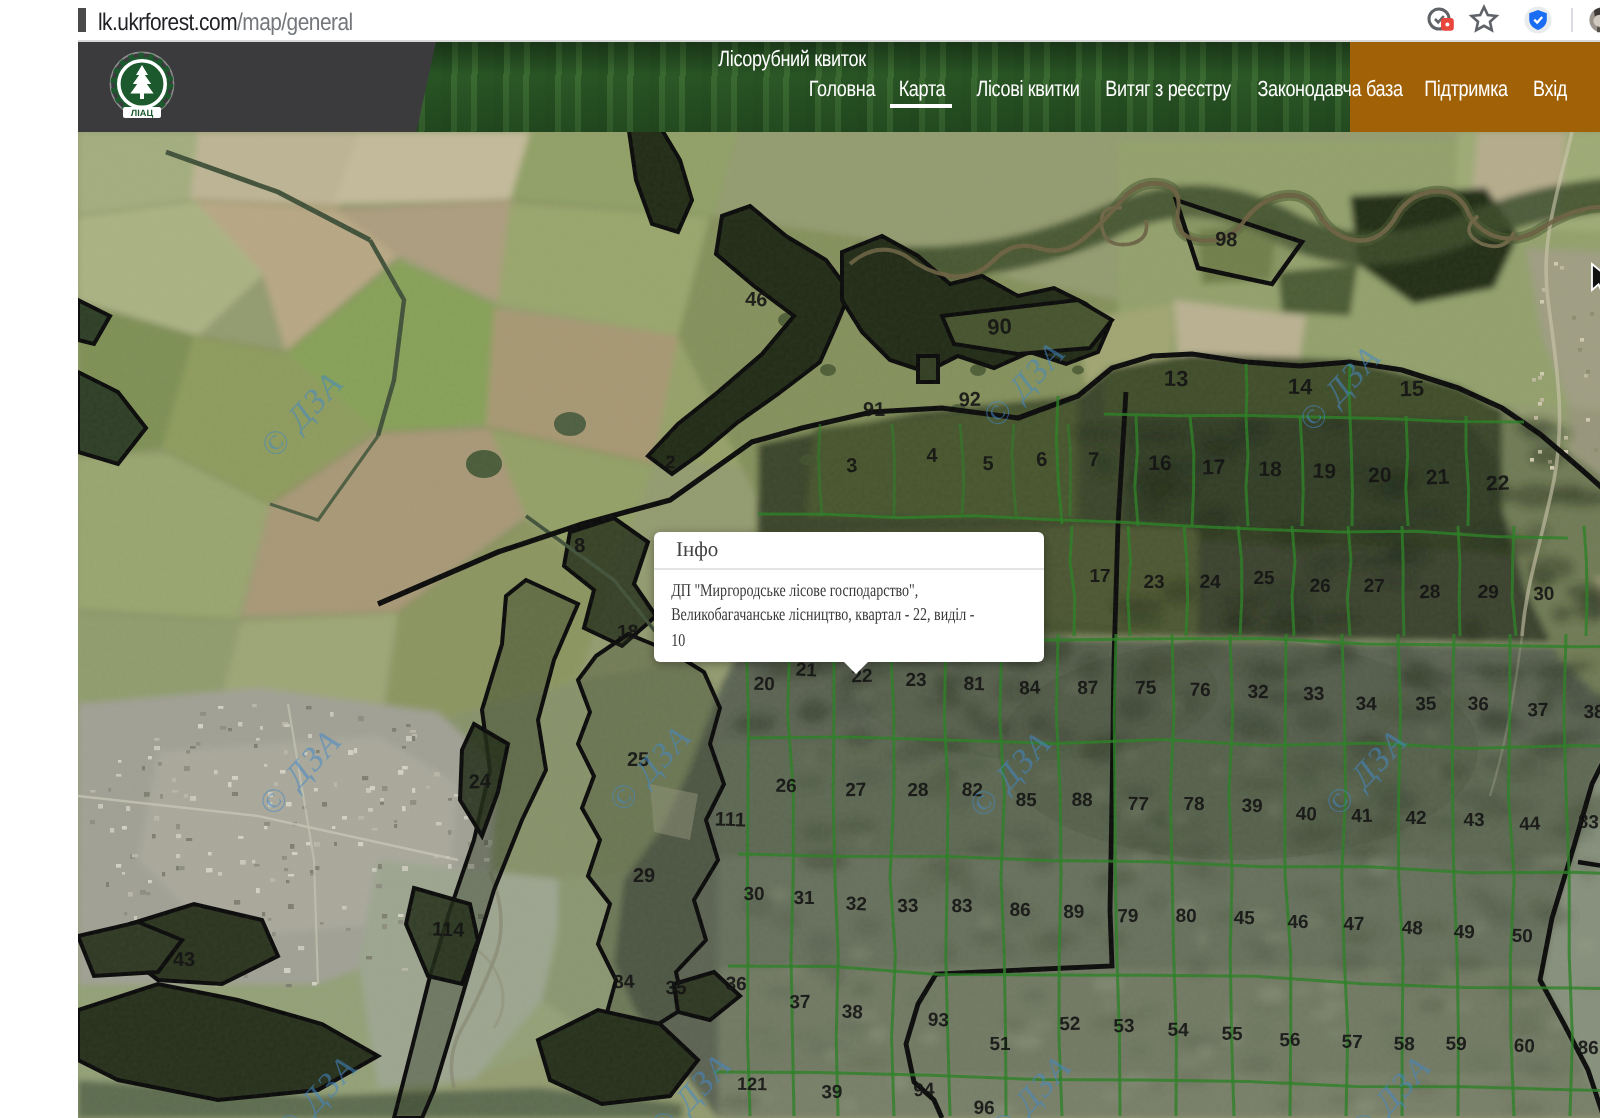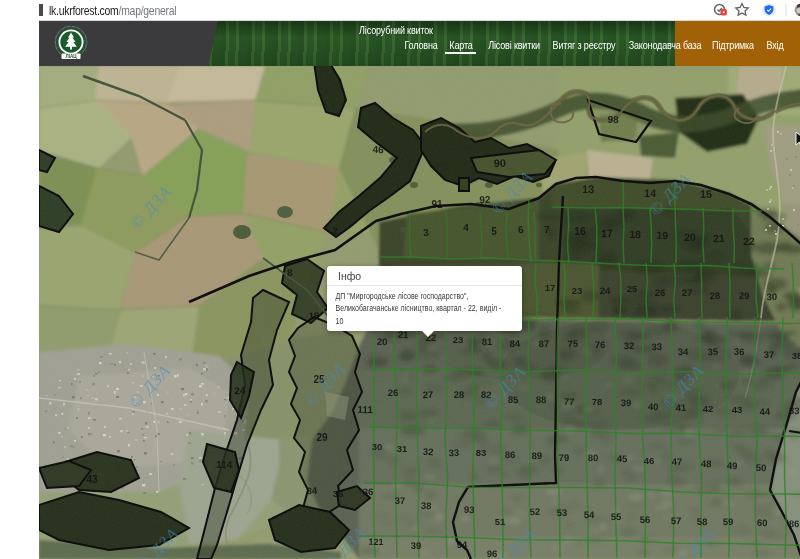--- a/index.html
+++ b/index.html
@@ -13,21 +13,21 @@
 #nav .tex { position:absolute; inset:0;
   background:repeating-linear-gradient(91deg, rgba(16,48,14,.3) 0 5px, rgba(76,126,60,.28) 5px 8px, rgba(28,66,24,.28) 8px 15px, rgba(90,144,68,.22) 15px 18px, rgba(20,56,18,.3) 18px 26px);
 }
 #nav .shade { position:absolute; inset:0; background:linear-gradient(180deg,rgba(0,0,0,.28),rgba(0,0,0,0) 35%,rgba(0,0,0,.08)); }
 #navdark { position:absolute; left:0; top:0; width:179px; height:45px; background:#3b3b3d;
   clip-path:polygon(0 0,100% 0,94.5% 100%,0 100%); z-index:2; }
 #nav .m { position:absolute; color:#fff; font-size:11px; letter-spacing:-0.2px; z-index:3; white-space:nowrap; transform:translateX(-50%) scaleX(.82); }
 #karta-ul { position:absolute; left:406px; top:31px; width:31px; height:1.8px; background:#fff; z-index:3; }
 #map { position:absolute; left:0; top:66px; width:800px; height:493px; }
 #pop { position:absolute; left:288px; top:266px; width:195px; height:65px; background:#fff; border-radius:3px;
-  box-shadow:0 1px 5px rgba(0,0,0,.35); z-index:5; }
+  box-shadow:0 1px 5px rgba(0,0,0,.35); z-index:5;font-family:Liberation Serif, serif; }
 #pop h4 { font-size:10.5px; font-weight:normal; color:#424242; padding:4px 0 3px 11px; border-bottom:1px solid #e4e4e4; }
 #pop p { font-size:9px; color:#383838; line-height:12.3px; padding:4px 0 0 11px; white-space:nowrap; transform-origin:0 0; transform:scaleX(.78); }
 #pop:after { content:""; position:absolute; left:95px; top:65px; border:6px solid transparent; border-top-color:#fff; border-bottom-width:0; }
 #lay { position:absolute; left:766px; top:104px; width:28px; height:28px; background:#fff; border-radius:4px;
   box-shadow:0 1px 3px rgba(0,0,0,.35); z-index:5; }
 .topico { position:absolute; top:0; z-index:6; }
 </style></head><body>
 <div id="page">
   <div id="abar">
     <div id="lsq"></div>

